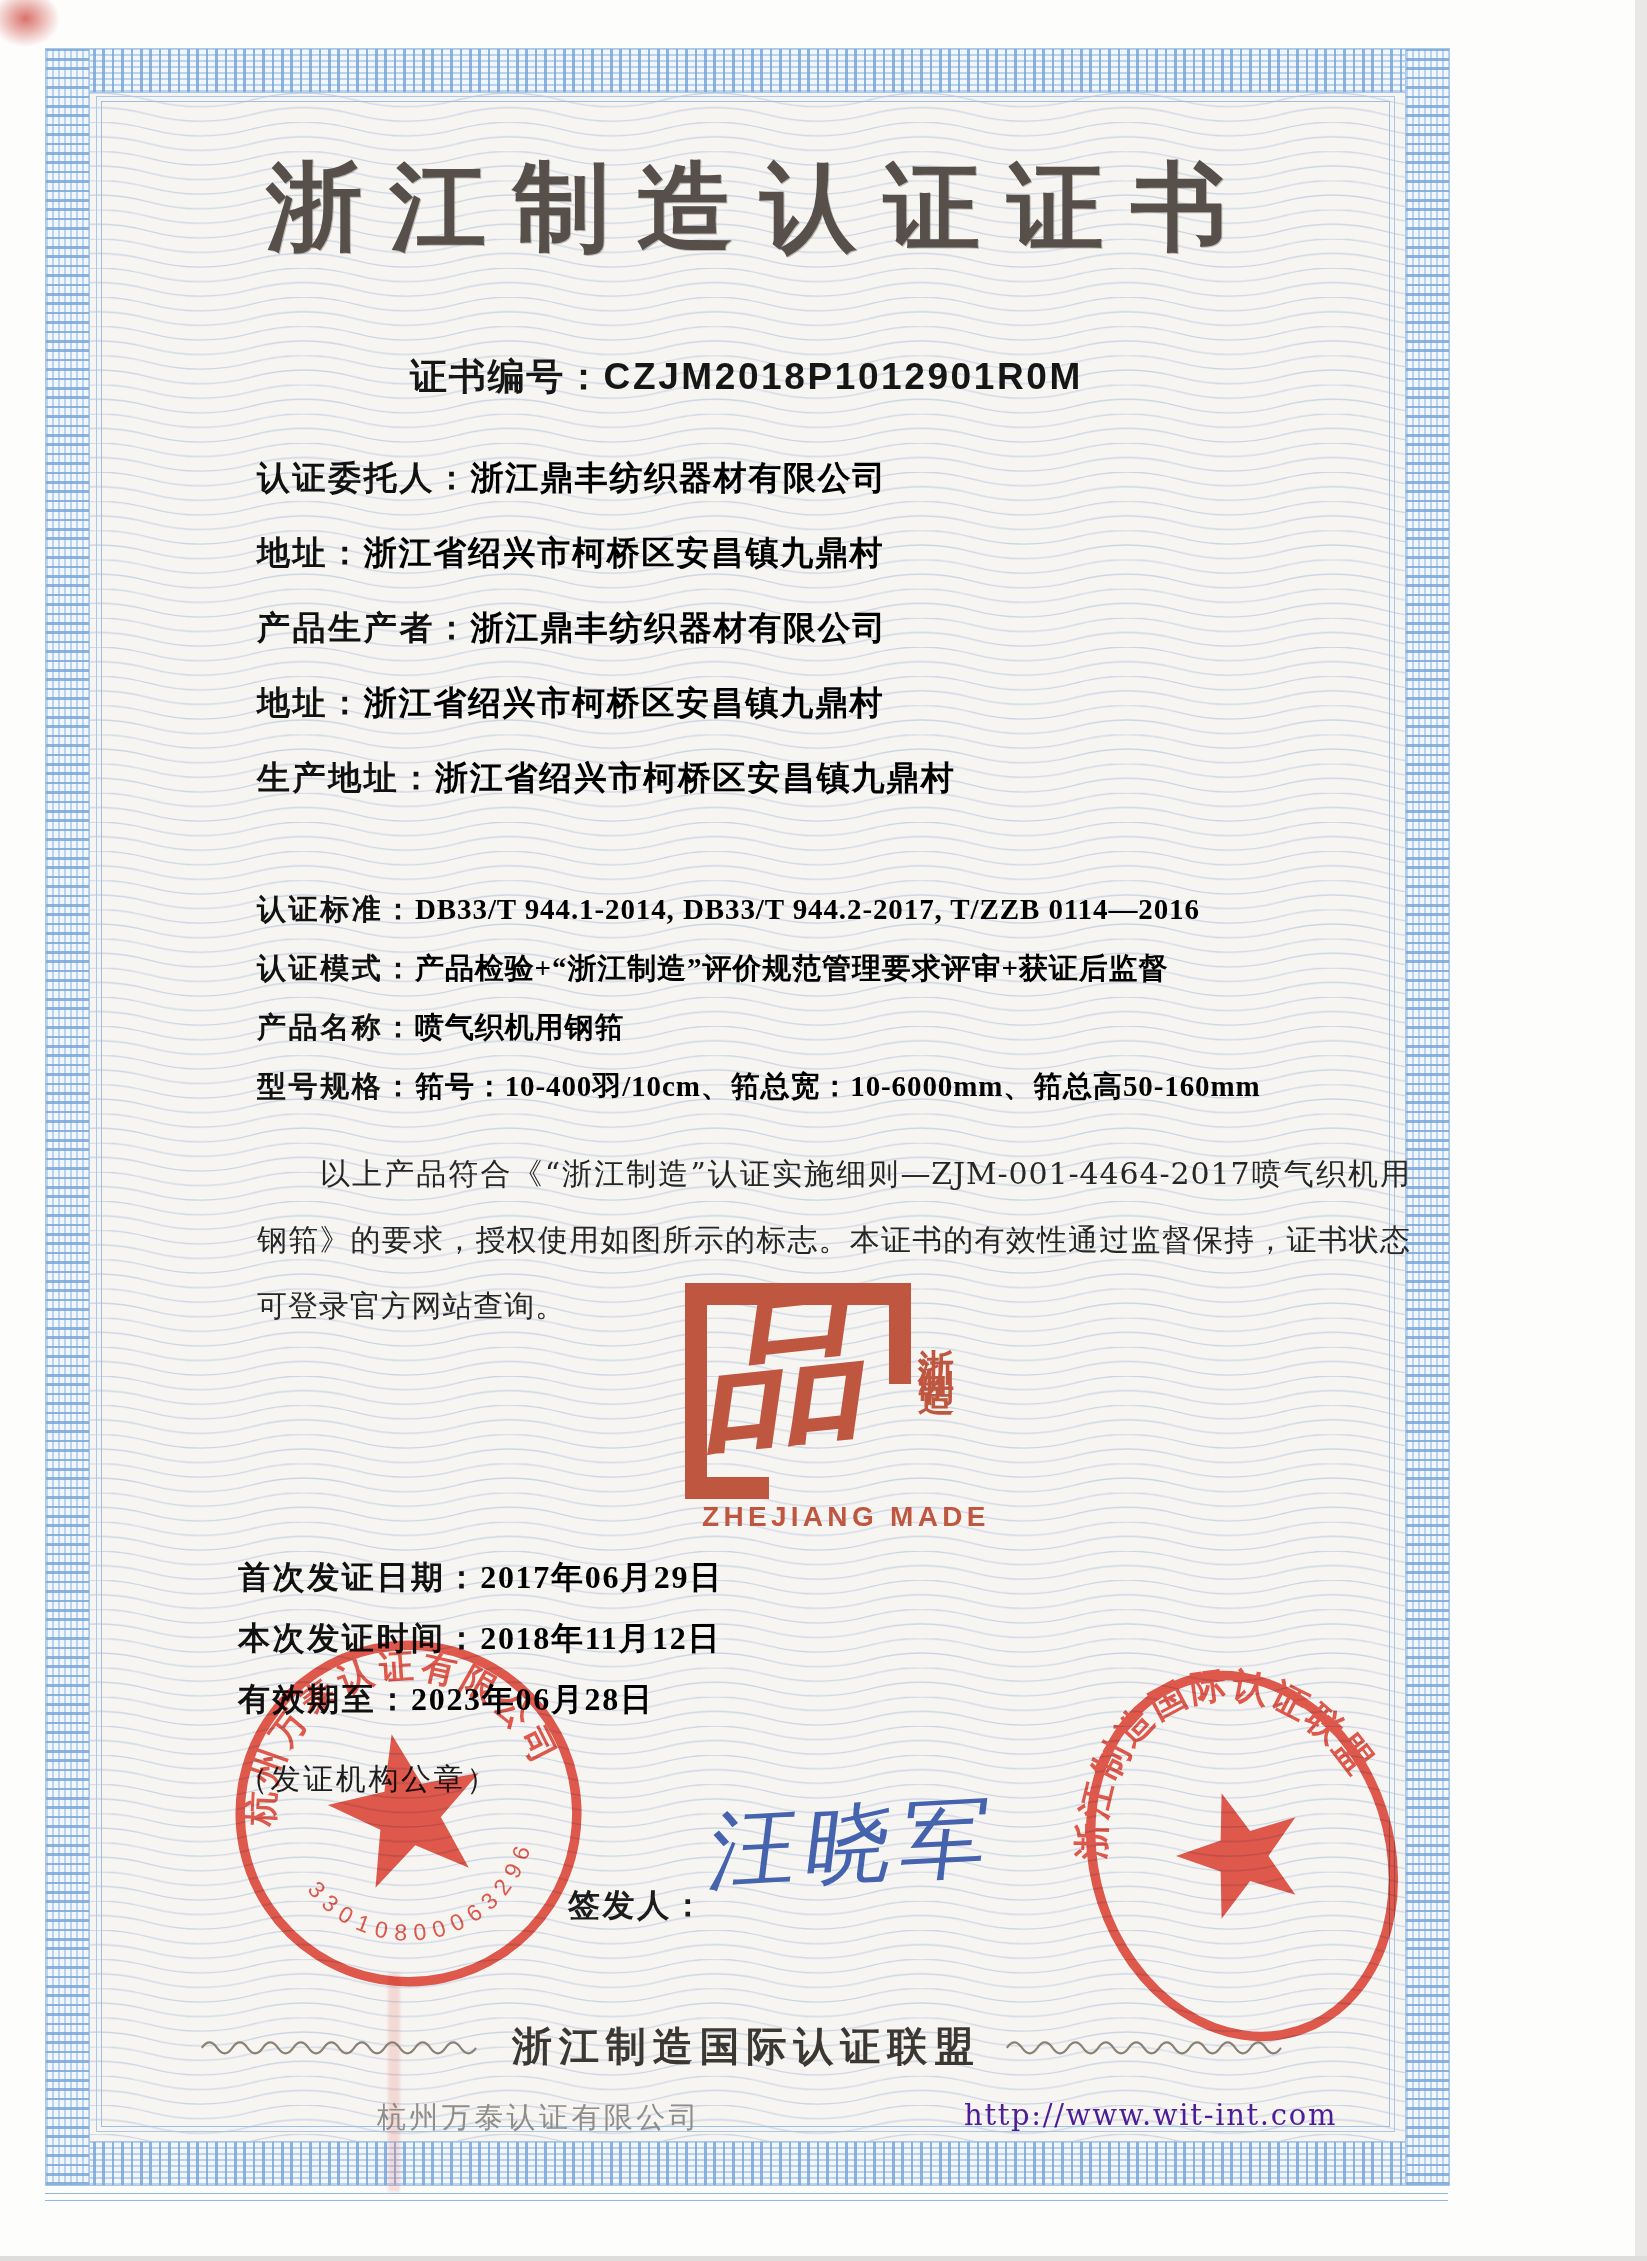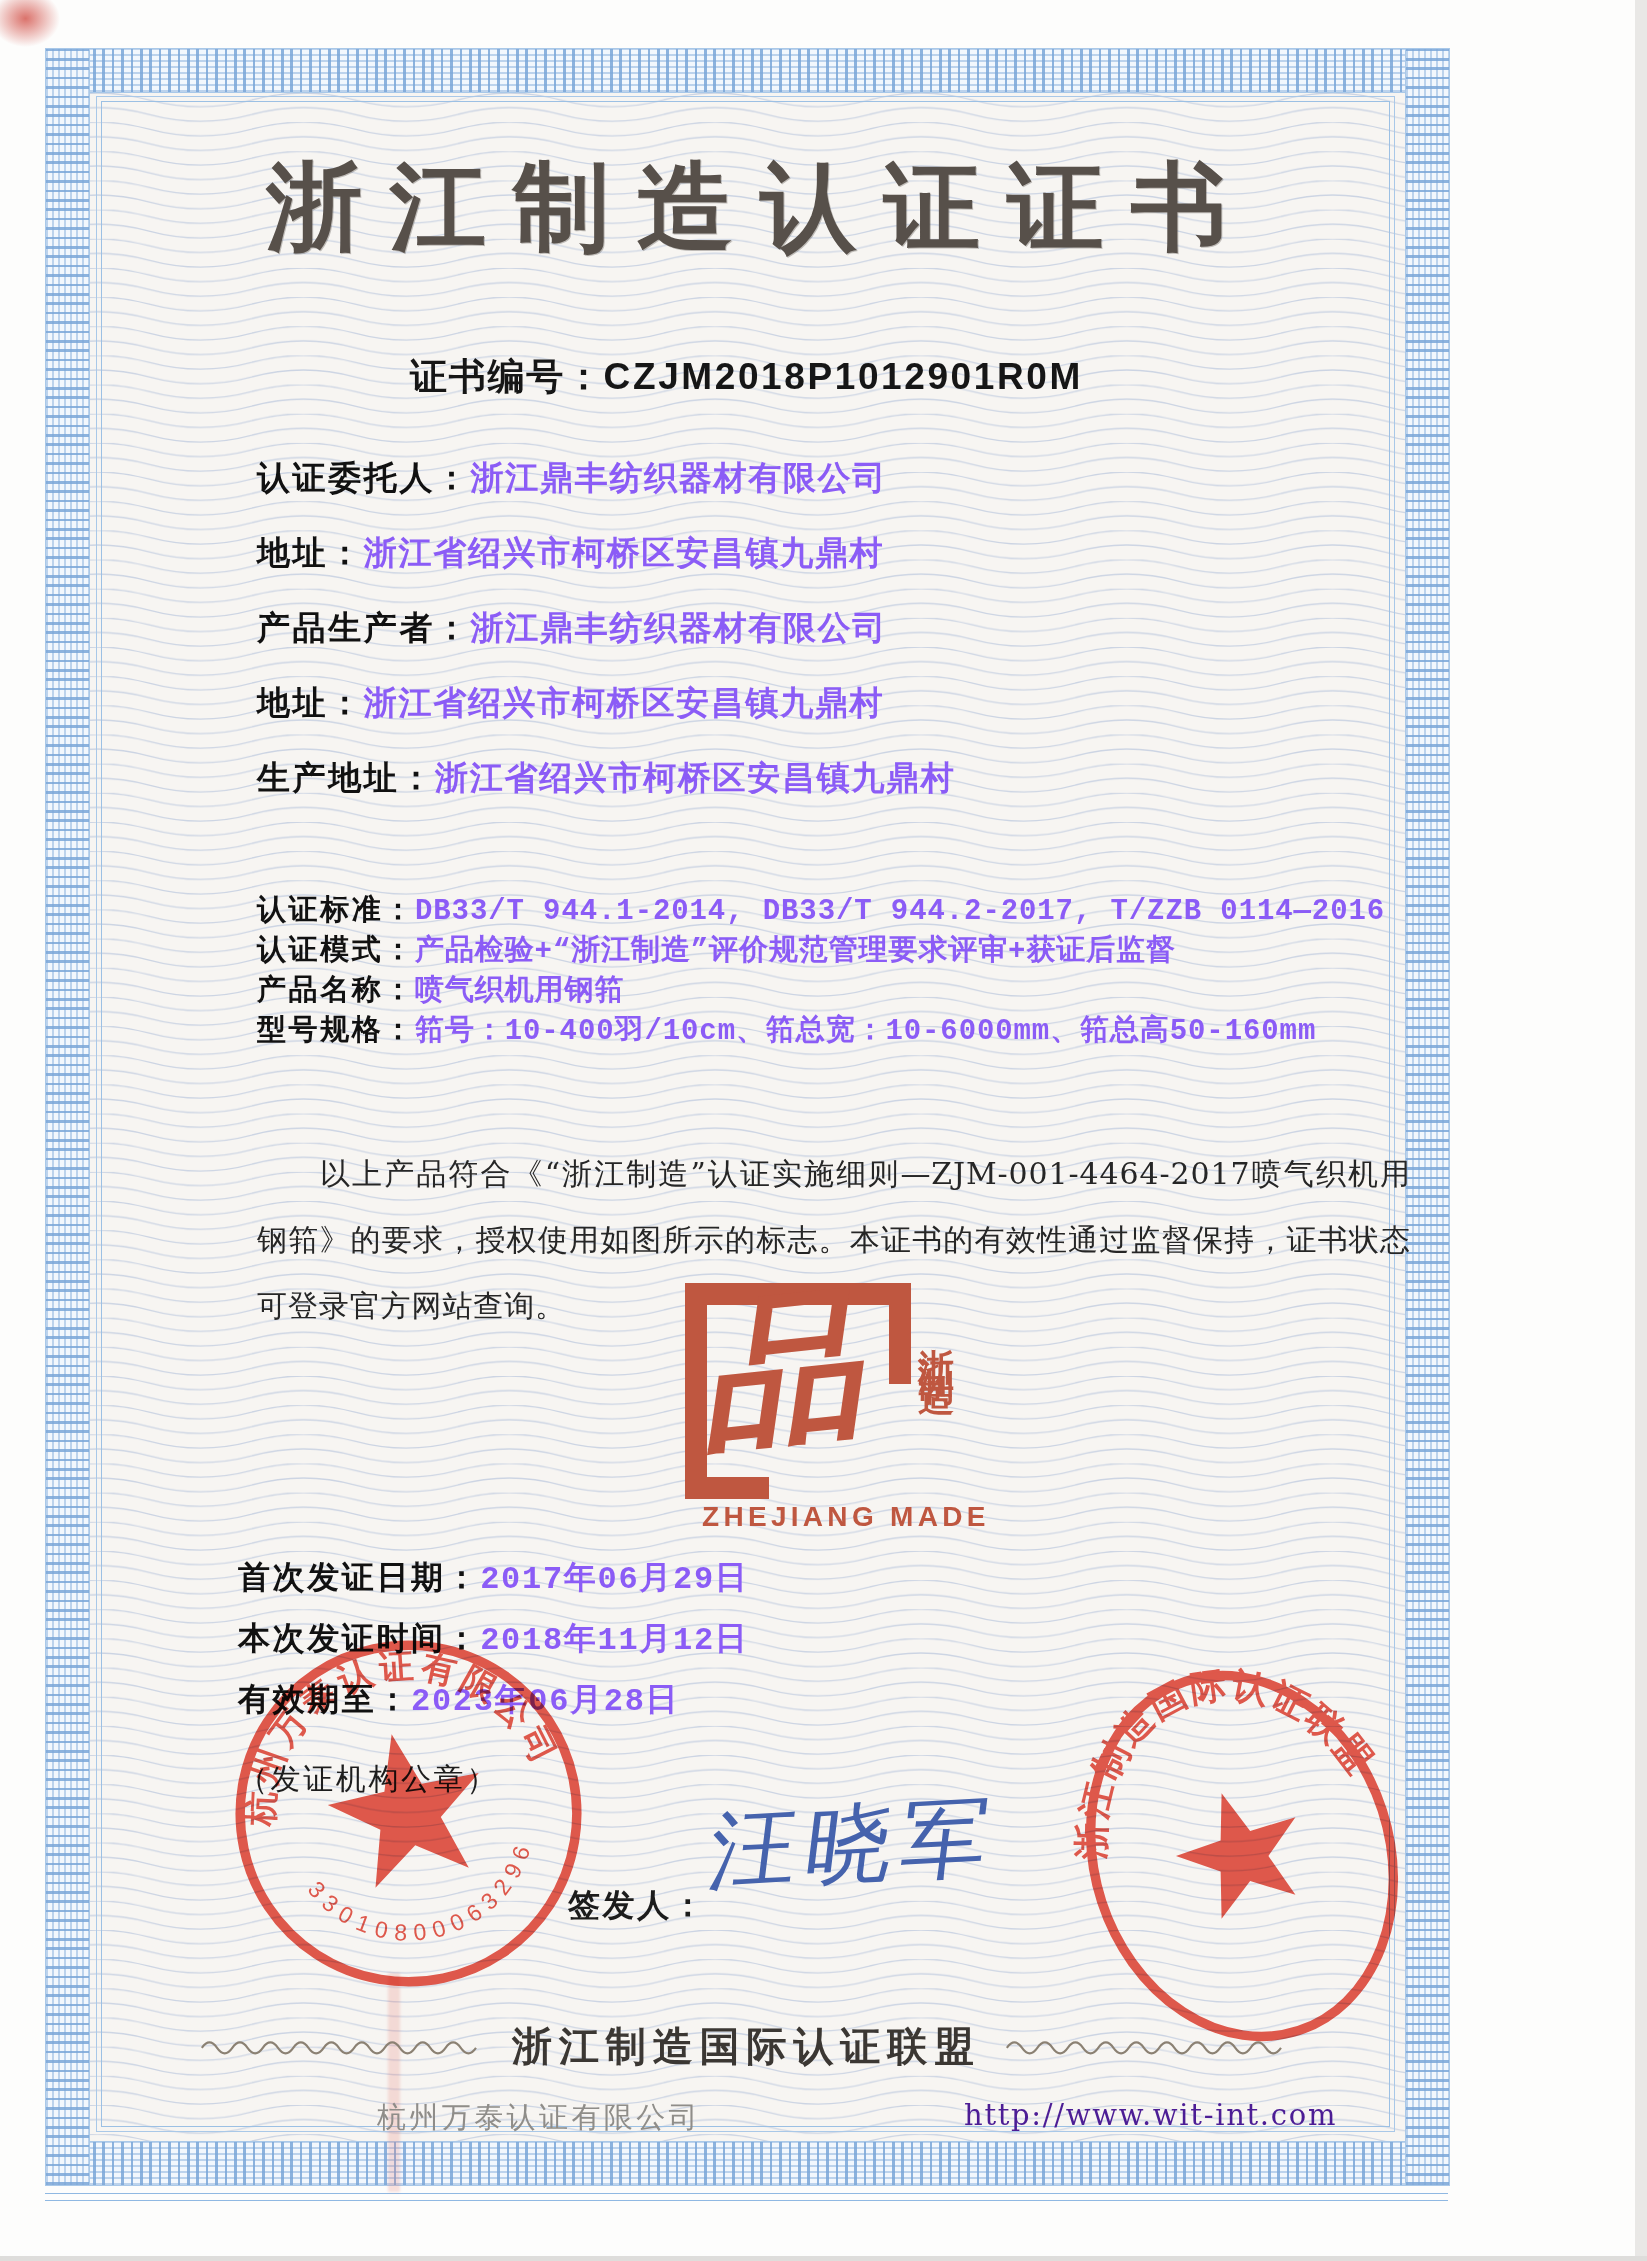--- a/index.html
+++ b/index.html
@@ -33,23 +33,23 @@
   .content{position:absolute;z-index:2;}
   #title{left:45px;top:144px;width:1403px;text-align:center;font-family:"DejaVu Serif",serif;
       font-weight:bold;font-size:96px;letter-spacing:27.5px;text-indent:27.5px;color:#57504a;
       text-shadow:0.9px 0.9px 0 rgba(87,80,74,.35);}
   #cert-line{left:45px;top:352px;width:1403px;text-align:center;font-size:37px;font-weight:bold;
       color:#161616;letter-spacing:1.7px;}
   #cert-line .num{font-family:"Liberation Sans",sans-serif;letter-spacing:2.6px;}
   .rows{display:flex;flex-direction:column;}
   .row{white-space:nowrap;}
   .lbl{font-weight:bold;letter-spacing:2.6px;color:#111;}
-  .val{font-family:Liberation Mono, monospace;font-weight:bold;letter-spacing:1.7px;color:#8b5cf6;}
+  .val{font-family:Liberation Serif, serif;font-weight:bold;letter-spacing:1.7px;color:#000000;}
   #fields{left:257px;top:456px;gap:30px;font-size:33px;}
-  #specs{left:257px;top:890px;font-size:29px;}
+  #specs{left:257px;top:890px;gap:19px;font-size:29px;}
   #specs .val{font-weight:600;letter-spacing:0.9px;}
   #statement{left:257px;top:1141px;width:1154px;font-family:"DejaVu Serif",serif;
       font-size:30px;line-height:66px;text-indent:63px;color:#262626;letter-spacing:0.9px;text-align:justify;}
   
   #logo{left:685px;top:1283px;width:275px;height:262px;}
   #logo .bar{position:absolute;background:#bf5740;}
   #logo .mark{position:absolute;left:13.7px;top:5.1px;font-family:"DejaVu Serif",serif;font-style:italic;
       font-weight:bold;font-size:161px;color:#bf5740;transform:rotate(-6deg);line-height:1;}
   #logo .side{position:absolute;left:226px;top:36px;writing-mode:vertical-rl;font-size:36px;
       font-weight:bold;letter-spacing:10.3px;color:#bf5740;}

